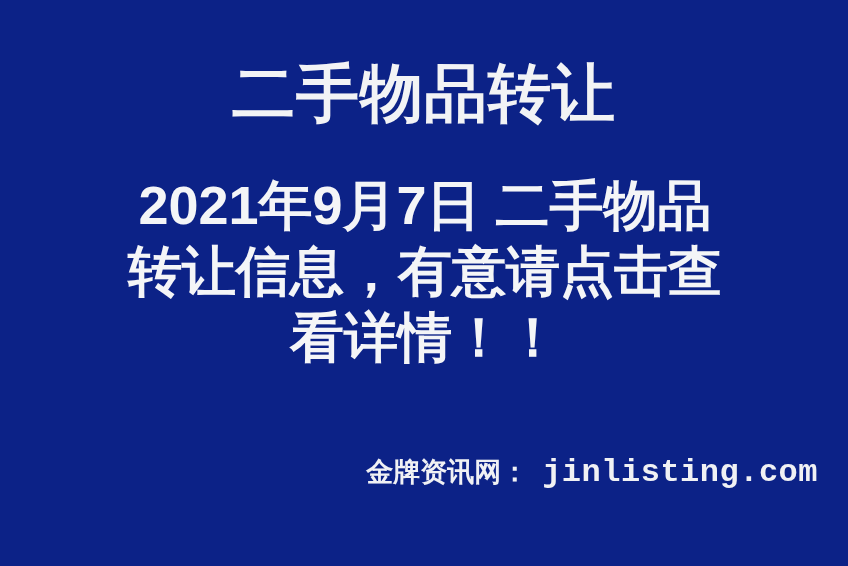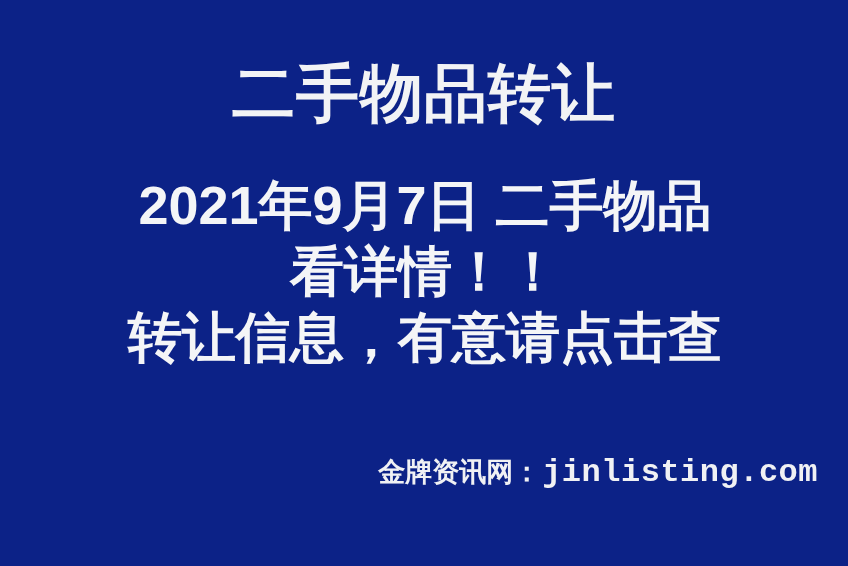--- a/index.html
+++ b/index.html
@@ -65,20 +65,21 @@
     right: 30px;
     bottom: 76px;
     color: #f0f1f4;
     font-size: 27px;
     font-weight: 700;
     line-height: 34px;
     white-space: nowrap;
     display: flex;
     align-items: baseline;
     justify-content: flex-end;
+    gap: 12px;
   }
 
   .footer-label {
     font-family: "Liberation Sans", "DejaVu Sans", sans-serif;
     font-weight: 700;
     letter-spacing: 0px;
   }
 
   .footer-url {
     font-family: "Liberation Mono", "DejaVu Sans Mono", monospace;
@@ -90,22 +91,22 @@
 </style>
 </head>
 <body>
 
 <div class="poster">
 
   <div class="title">二手物品转让</div>
 
   <div class="body-block">
     <span class="body-line">2021年9月7日 二手物品</span>
+    <span class="body-line">转让信息，有意请点击查</span>
     <span class="body-line">看详情！！</span>
-    <span class="body-line">转让信息，有意请点击查</span>
   </div>
 
   <div class="footer">
     <span class="footer-label">金牌资讯网：</span>
     <span class="footer-url">jinlisting.com</span>
   </div>
 
 </div>
 
 </body></html>

